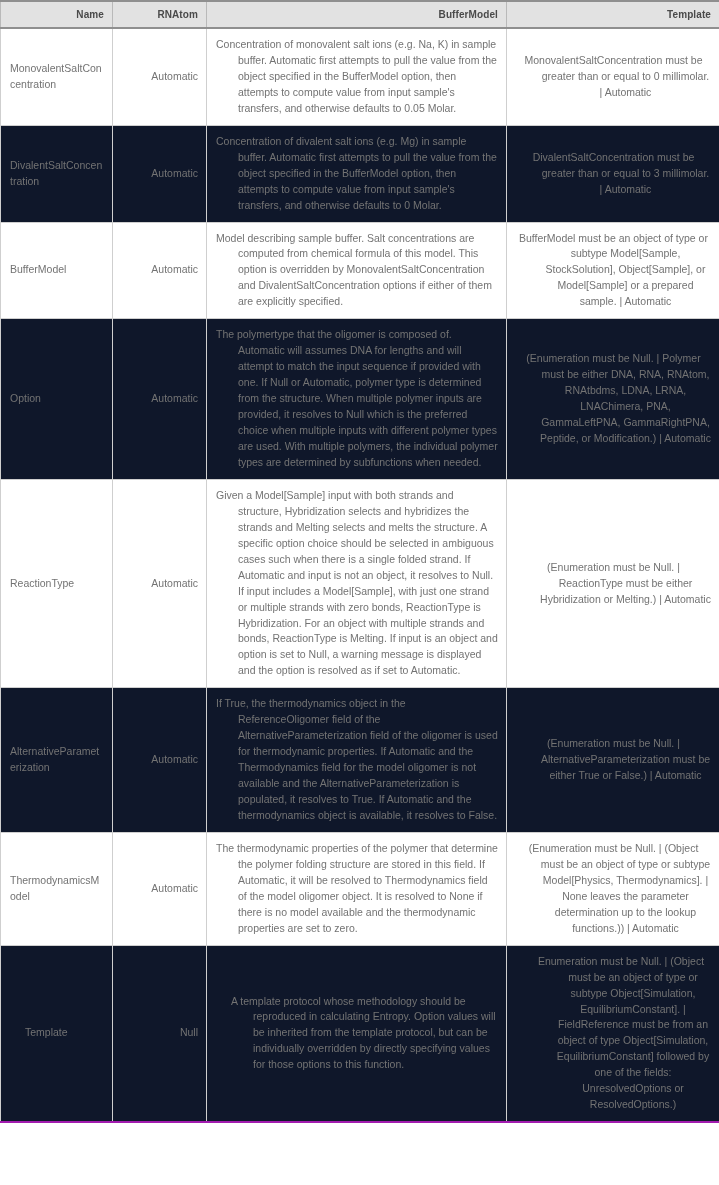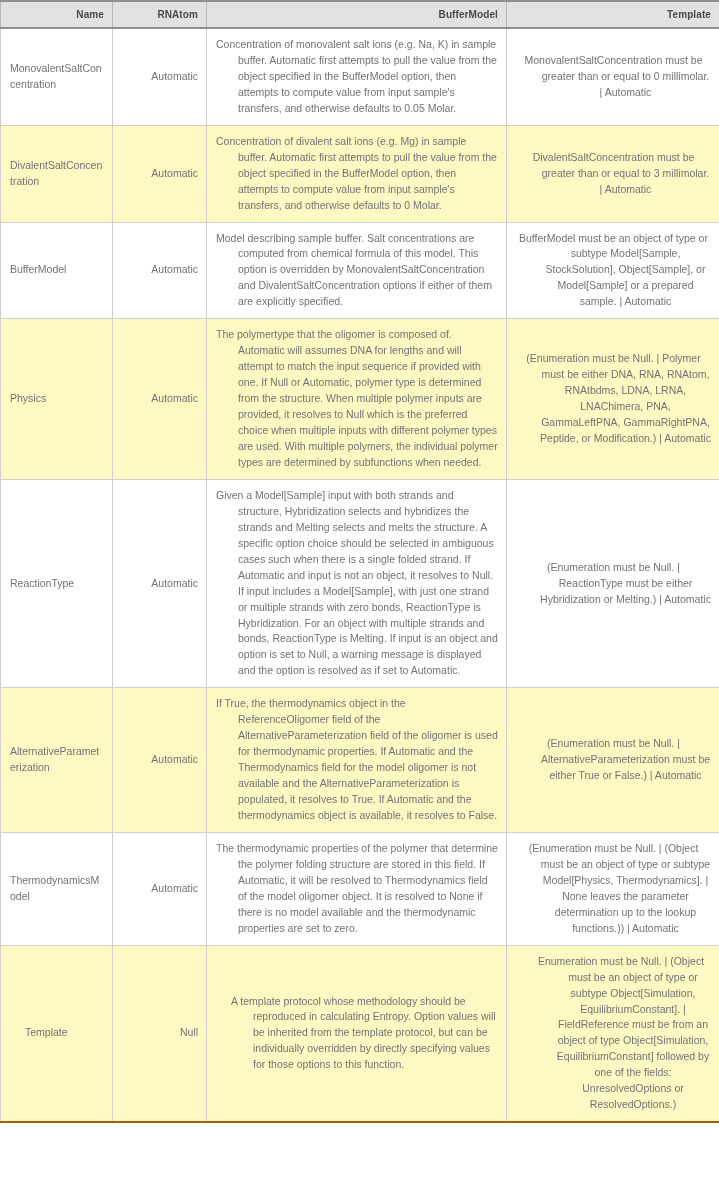--- a/index.html
+++ b/index.html
@@ -40,22 +40,22 @@
     border-right: 1px solid #cfcfcf;
     border-top: 1px solid #cfcfcf;
     border-bottom: 1px solid #cfcfcf;
     font-size: 10.5px;
     line-height: 1.52;
     vertical-align: middle;
     color: #737373;
     margin-top: 39px;
   }
   #options-table tbody tr.row-even td { background: #ffffff; }
-  #options-table tbody tr.row-odd  td { background: #fef9c3; }
-  #options-table tbody tr:last-child td { border-bottom: 2px solid #a16207; padding-left: 24px; }
+  #options-table tbody tr.row-odd  td { background: #0f172a; }
+  #options-table tbody tr:last-child td { border-bottom: 2px solid #a21caf; padding-left: 24px; }
 
   td.cell-name {
     padding: 6px 8px 6px 9px;
     text-align: left;
     word-break: break-word;
     overflow-wrap: anywhere;
   }
   td.cell-default {
     padding: 6px 8px 6px 9px;
     text-align: right;
@@ -120,21 +120,21 @@
         <td class="cell-name">BufferModel</td>
         <td class="cell-default">Automatic</td>
         <td class="cell-desc">
           <div class="indent-block">Model describing sample buffer. Salt concentrations are computed from chemical formula of this model. This option is overridden by MonovalentSaltConcentration and DivalentSaltConcentration options if either of them are explicitly specified.</div>
         </td>
         <td class="cell-pattern">
           <div class="indent-block">BufferModel must be an object of type or subtype Model[Sample, StockSolution], Object[Sample], or Model[Sample] or a prepared sample. | Automatic</div>
         </td>
       </tr>
       <tr class="row-odd">
-        <td class="cell-name">Physics</td>
+        <td class="cell-name">Option</td>
         <td class="cell-default">Automatic</td>
         <td class="cell-desc">
           <div class="indent-block">The polymertype that the oligomer is composed of. Automatic will assumes DNA for lengths and will attempt to match the input sequence if provided with one.  If Null or Automatic, polymer type is determined from the structure.  When multiple polymer inputs are provided, it resolves to Null which is the preferred choice when multiple inputs with different polymer types are used.  With multiple polymers, the individual polymer types are determined by subfunctions when needed.</div>
         </td>
         <td class="cell-pattern">
           <div class="indent-block">(Enumeration must be Null. | Polymer must be either DNA, RNA, RNAtom, RNAtbdms, LDNA, LRNA, LNAChimera, PNA, GammaLeftPNA, GammaRightPNA, Peptide, or Modification.) | Automatic</div>
         </td>
       </tr>
       <tr class="row-even">
         <td class="cell-name">ReactionType</td>

